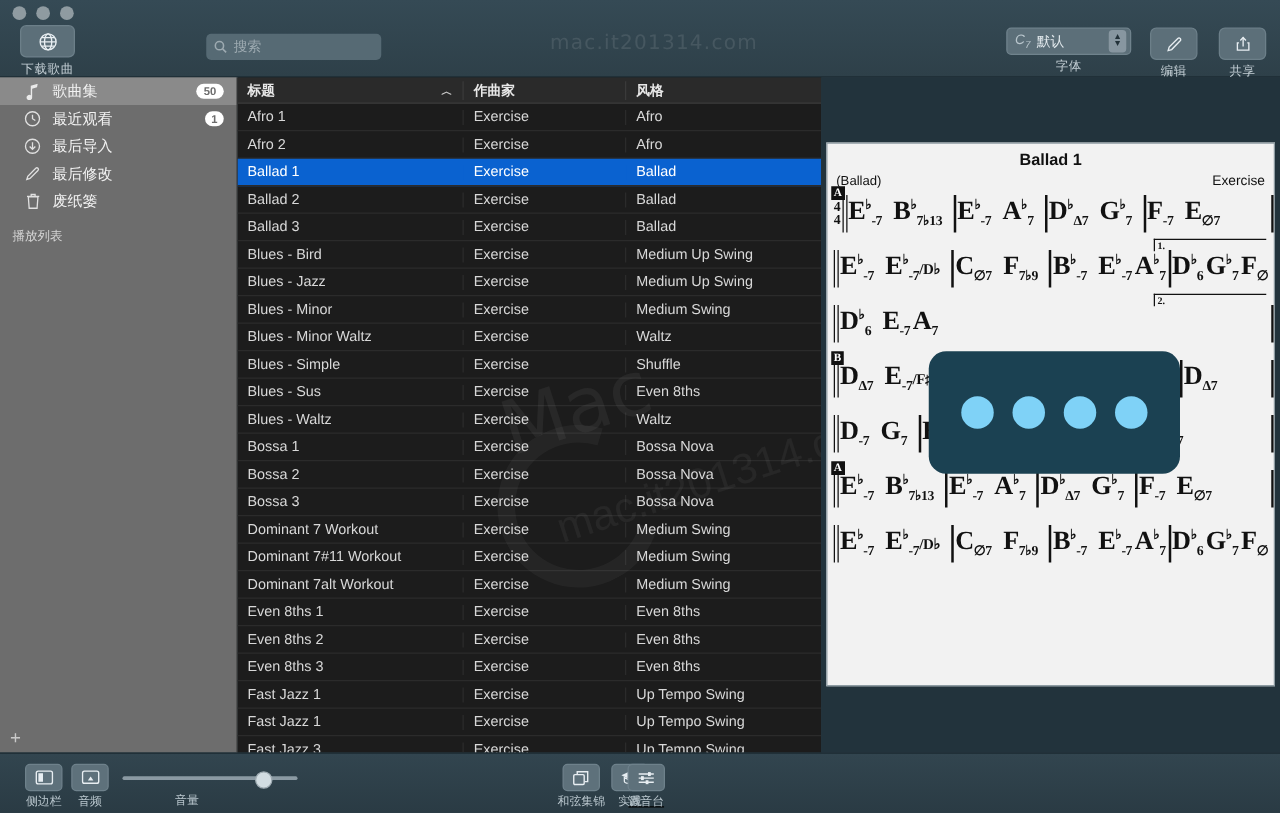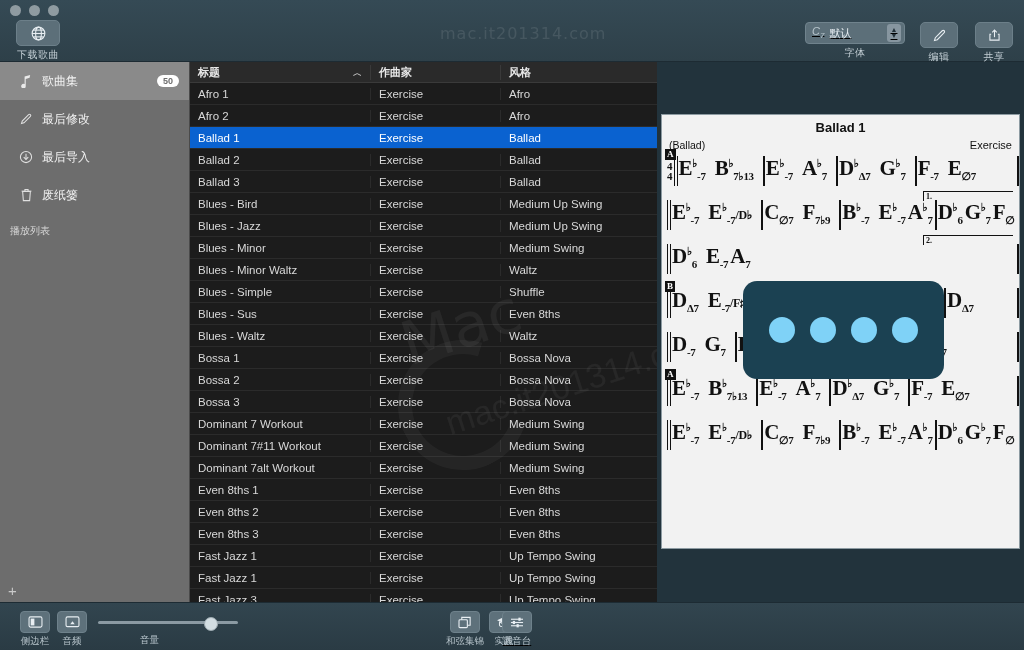--- a/index.html
+++ b/index.html
@@ -57,21 +57,21 @@
     position: absolute; left: 440px; top: 24px;
     font-size: 16px; color: rgba(255,255,255,0.10);
     letter-spacing: 1px; font-family: "DejaVu Sans", sans-serif;
   }
 
   #font-group { left: 805px; top: 22px; }
   .font-select {
     width: 100px; height: 22px; border-radius: 4px;
     background: #5c6f79; border: 1px solid #70838d;
     display: flex; align-items: center; padding: 0 3px 0 6px;
-    gap: 5px; position: relative; text-decoration: underline;
+    gap: 5px; position: relative;
   }
   .font-chord { font-size: 11px; color: #b9c6cd; font-style: italic; }
   .font-name { font-size: 11px; color: #e3eaee; flex: 1; }
   .stepper {
     width: 14px; height: 18px; border-radius: 3px;
     background: #8796a0;
     display: flex; flex-direction: column; align-items: center; justify-content: center;
     line-height: 6px; font-size: 7px; color: #23323a;
   }
   #edit-group { left: 920px; top: 22px; }
@@ -81,21 +81,21 @@
   
   .sidebar {
     position: absolute; left: 0; top: 62px; width: 190px; height: 540px;
     background: #6d6d6d;
     border-right: 1px solid #4a4a4a;
   }
   .side-head {
     font-size: 10px; color: #d6d6d6; padding: 6px 0 4px 10px; font-weight: bold;
   }
   .side-item {
-    height: 38px; display: flex; align-items: center;
+    height: 22px; display: flex; align-items: center;
     padding: 0 10px 0 18px; gap: 8px;
     font-size: 12px; color: #f2f2f2;
   }
   .side-item.sel { background: #8a8a8a; }
   .side-ico { width: 16px; display:flex; align-items:center; justify-content:center; color: #e8e8e8; }
   .side-lbl { flex: 1; }
   .badge {
     background: #fff; color: #6d6d6d; font-size: 9px; font-weight: bold;
     border-radius: 8px; padding: 1px 6px; min-width: 20px; text-align: center;
   }
@@ -285,20 +285,27 @@
           <circle cx="10" cy="10" r="7.5"></circle>
           <ellipse cx="10" cy="10" rx="3.4" ry="7.5"></ellipse>
           <line x1="2.5" y1="10" x2="17.5" y2="10"></line>
           <line x1="3.8" y1="6" x2="16.2" y2="6"></line>
           <line x1="3.8" y1="14" x2="16.2" y2="14"></line>
         </svg>
       </div>
       <div class="tb-label">下载歌曲</div>
     </div>
 
+    <div class="searchbox">
+      <svg width="11" height="11" viewBox="0 0 14 14" fill="none" stroke="#9daab1" stroke-width="1.6">
+        <circle cx="5.8" cy="5.8" r="4.2"></circle>
+          <line x1="9" y1="9" x2="12.6" y2="12.6"></line>
+      </svg>
+      <span class="search-ph">搜索</span>
+    </div>
 
     <div class="wmark-top">mac.it201314.com</div>
 
     <div class="tb-item" id="font-group">
       <div class="font-select">
         <span class="font-chord"><span>C</span><sub style="font-size:8px">7</sub></span>
         <span class="font-name">默认</span>
         <span class="stepper">
             <span>▲</span>
             <span>▼</span>
@@ -333,39 +340,49 @@
     <div class="side-item sel">
       <span class="side-ico">
         <svg width="12" height="13" viewBox="0 0 12 14" fill="#eaeaea">
             <path d="M10.5 0L4.5 1.7v8.1a2.4 2.4 0 1 0 1.2 2V4.2l4.2-1.2z"></path>
           </svg>
       </span>
       <span class="side-lbl">歌曲集</span>
       <span class="badge">50</span>
     </div>
 
-
     <div class="side-item">
       <span class="side-ico">
         <svg width="14" height="14" viewBox="0 0 16 16" fill="none" stroke="#e0e0e0" stroke-width="1.2">
-          <path d="M2.8 13.2l.9-2.9L11 3a1.4 1.4 0 0 1 2 2l-7.3 7.3-2.9.9z"></path>
+          <circle cx="8" cy="8" r="6.4"></circle>
+            <path d="M8 4.3V8l2.6 1.6"></path>
         </svg>
       </span>
-      <span class="side-lbl">最后修改</span>
+      <span class="side-lbl">最近观看</span>
+      <span class="badge sm">1</span>
     </div>
 
     <div class="side-item">
       <span class="side-ico">
         <svg width="14" height="14" viewBox="0 0 16 16" fill="none" stroke="#e0e0e0" stroke-width="1.2">
           <circle cx="8" cy="8" r="6.4"></circle>
             <line x1="8" y1="4.4" x2="8" y2="10.6"></line>
             <path d="M5.4 8.2L8 10.8l2.6-2.6"></path>
         </svg>
       </span>
       <span class="side-lbl">最后导入</span>
+    </div>
+
+    <div class="side-item">
+      <span class="side-ico">
+        <svg width="14" height="14" viewBox="0 0 16 16" fill="none" stroke="#e0e0e0" stroke-width="1.2">
+          <path d="M2.8 13.2l.9-2.9L11 3a1.4 1.4 0 0 1 2 2l-7.3 7.3-2.9.9z"></path>
+        </svg>
+      </span>
+      <span class="side-lbl">最后修改</span>
     </div>
 
     <div class="side-item">
       <span class="side-ico">
         <svg width="13" height="14" viewBox="0 0 14 16" fill="none" stroke="#e0e0e0" stroke-width="1.2">
           <path d="M2.6 4h8.8l-.8 10.4H3.4L2.6 4z"></path>
             <line x1="1.4" y1="3.6" x2="12.6" y2="3.6"></line>
           <path d="M5.2 3.4V1.8h3.6v1.6"></path>
         </svg>
       </span>

